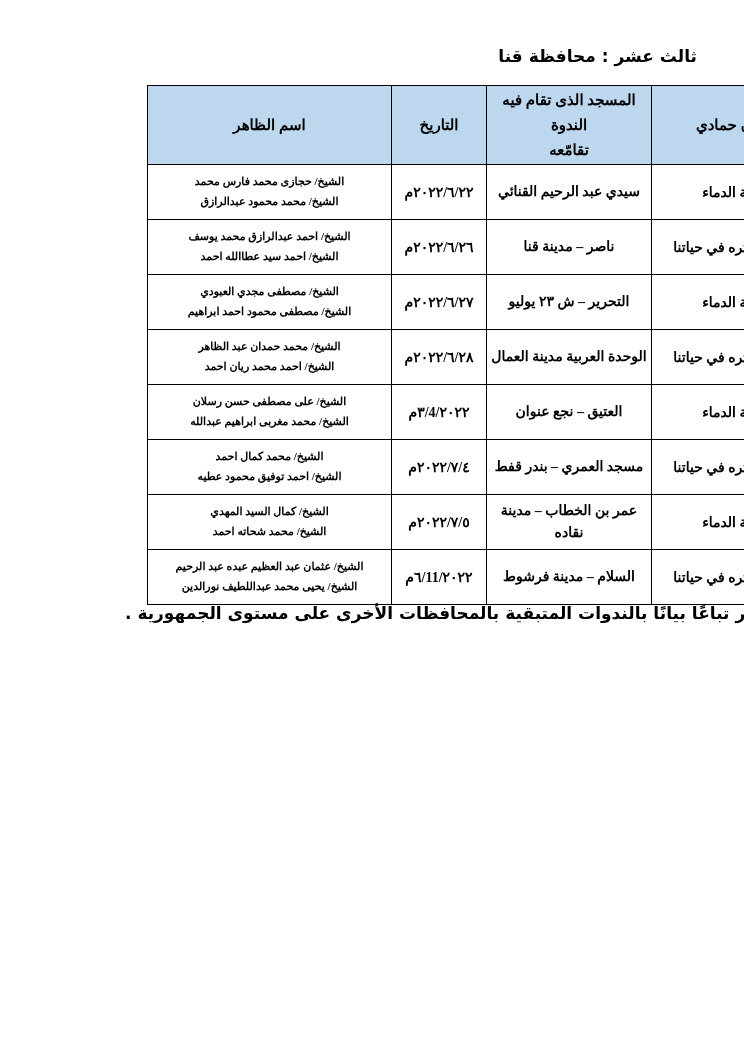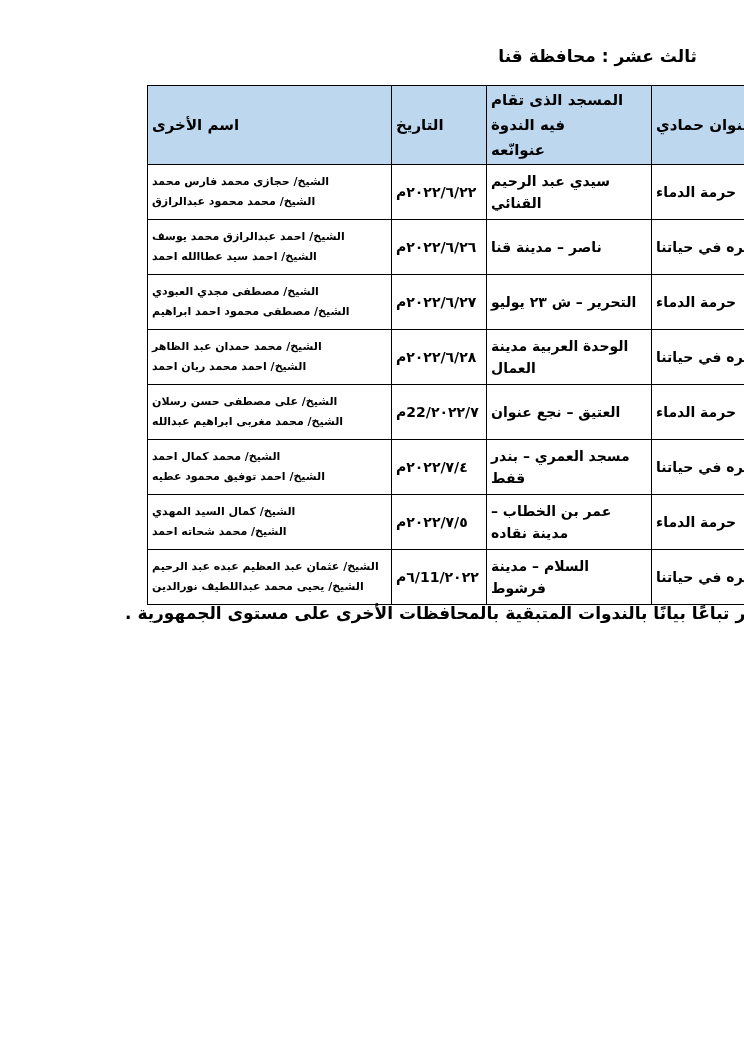--- a/index.html
+++ b/index.html
@@ -21,25 +21,26 @@
   }
   table.sem {
     position:absolute;
     top:85px; left:22px;
     width:719px;
     border-collapse:collapse;
     table-layout:fixed;
   }
   table.sem th, table.sem td {
     border:1px solid #000;
-    text-align:left;
+    text-align:center;
     vertical-align:middle;
     font-weight:700;
     padding:2px 4px;
     overflow:hidden;
+    font-family:Liberation Serif, serif;
   }
   table.sem thead th {
     background:#BDD7EE;
     height:54px;
     font-size:15px;
   }
   table.sem tbody tr { height:55px; }
   table.sem tbody td { font-size:14px; }
   .mosque-head span { display:block; line-height:1.65; }
   td.no-cell, th.no-cell { background:#BDD7EE; padding:3px; }
@@ -77,24 +78,24 @@
       <col style="width:244px">
     </colgroup>
     <thead>
       <tr>
         <th class="no-cell">
             <div class="no-frame">م</div>
           </th>
         <th>عنوان حمادي</th>
         <th class="mosque-head">
           <span>المسجد الذى تقام فيه الندوة</span>
-          <span>عنوانّعه</span>
+          <span>تقامّعه</span>
         </th>
         <th>التاريخ</th>
-        <th>اسم الأخرى</th>
+        <th>اسم الظاهر</th>
       </tr>
     </thead>
     <tbody>
       <tr>
         <td class="no-cell">
             <div class="no-frame">١.</div>
           </td>
         <td>حرمة الدماء</td>
         <td class="mosque-cell">سيدي عبد الرحيم القنائي</td>
         <td>٢٠٢٢/٦/٢٢م</td>
@@ -138,21 +139,21 @@
           <div>الشيخ/ محمد حمدان عبد الظاهر</div>
           <div>الشيخ/ احمد محمد ريان احمد</div>
         </td>
       </tr>
       <tr>
         <td class="no-cell">
             <div class="no-frame">٥.</div>
           </td>
         <td>حرمة الدماء</td>
         <td class="mosque-cell">العتيق – نجع عنوان</td>
-        <td>٢٠٢٢/٧/22م</td>
+        <td>٢٠٢٢/4/٣م</td>
         <td class="lect">
           <div>الشيخ/ على مصطفى حسن رسلان</div>
           <div>الشيخ/ محمد مغربى ابراهيم عبدالله</div>
         </td>
       </tr>
       <tr>
         <td class="no-cell">
             <div class="no-frame">٦.</div>
           </td>
         <td>الإيمان وأثره في حياتنا</td>

